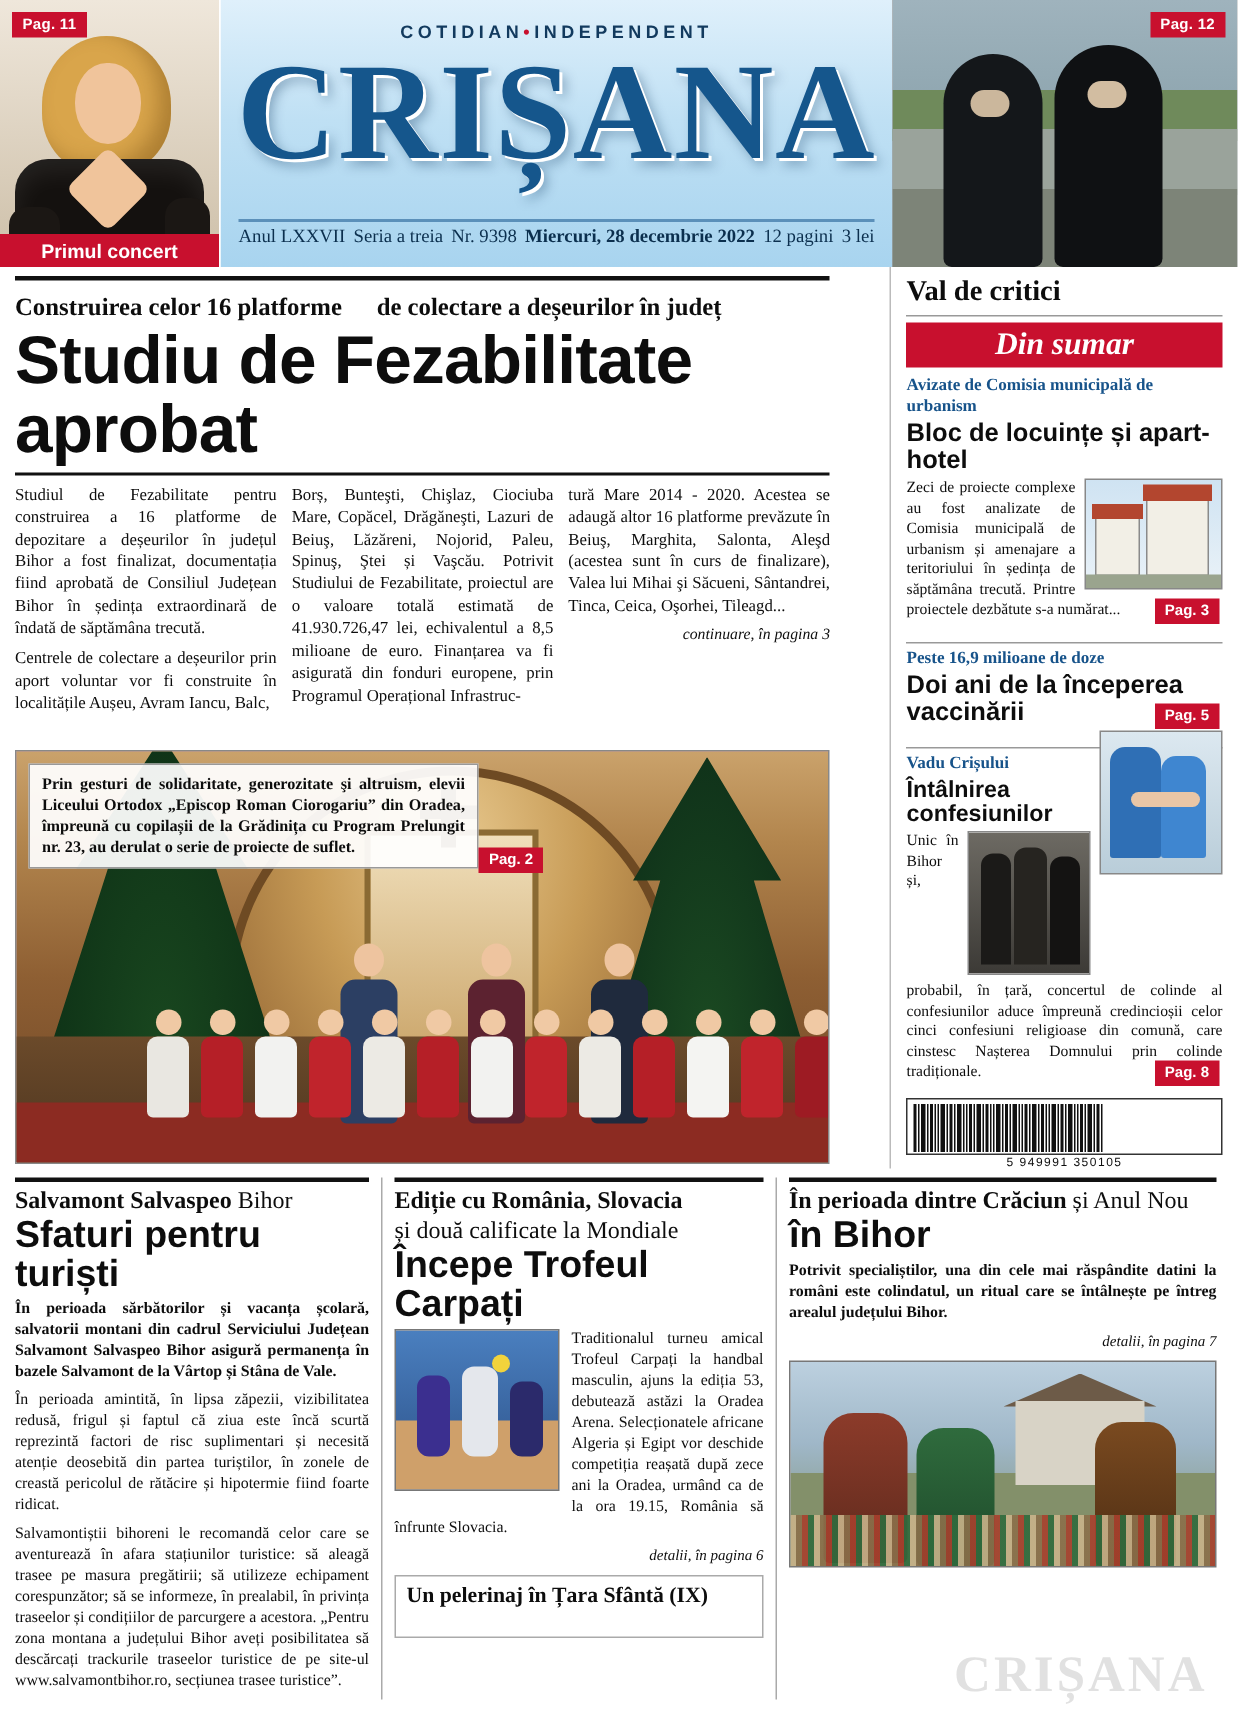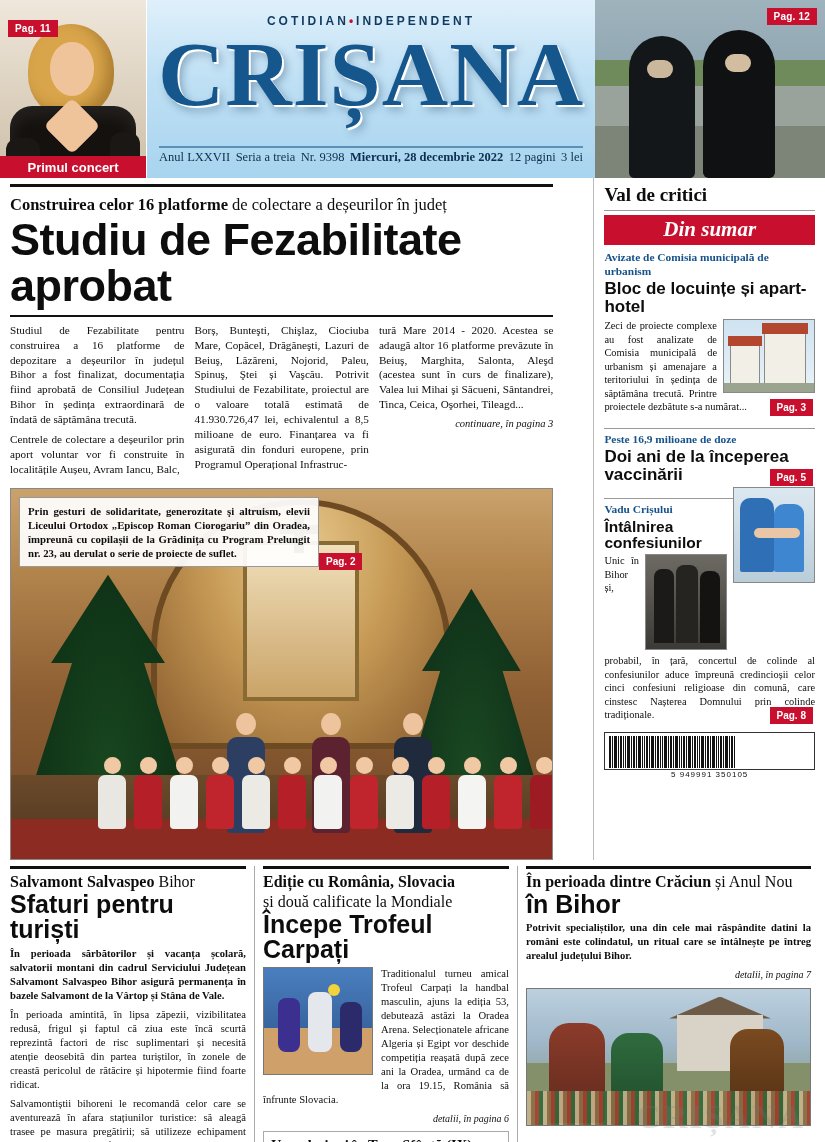--- a/index.html
+++ b/index.html
@@ -19,21 +19,21 @@
   .left-promo {
     width: 146px; position: relative;
     background: linear-gradient(180deg,#f5efe6 0%, #e7ded1 60%, #d9cfc0 100%);
     overflow: hidden;
   }
   .pag-badge {
     position:absolute; background:#c8102e; color:#fff;
     font-family:"Liberation Sans", sans-serif; font-weight:bold;
     font-size:10px; padding:3px 7px; letter-spacing:.2px; z-index:6;
   }
-  .left-promo .pag-badge { top:20px; left:8px; }
+  .left-promo .pag-badge { top:8px; left:8px; }
   .promo-caption {
     position:absolute; bottom:0; left:0; right:0; height:22px;
     background:#c8102e; color:#fff; font-family:"Liberation Sans", sans-serif;
     font-weight:bold; font-size:13px; display:flex; align-items:center; justify-content:center;
     z-index:6;
   }
   
   .portrait { position:absolute; inset:0; }
   .portrait .bg { position:absolute; inset:0; background:linear-gradient(180deg,#efe7db,#cdbfa8); }
   .portrait .hair {
@@ -103,36 +103,36 @@
   .col-main { width: 575px; padding-right: 10px; }
   .col-side { width: 230px; border-left:1px solid #bbb; padding-left: 10px; margin-left: 30px; }
 
   .sec-rule { height:3px; background:#111; margin:6px 0 4px; }
   .thin-rule { height:1px; background:#999; margin:4px 0; }
 
   .overline {
     font-family:"Liberation Serif", serif; font-size:16.5px; font-weight:bold;
     margin: 8px 0 2px;
   }
-  .overline .reg { font-weight:normal; }
+  .overline .reg { font-weight:bold;margin-left:19px; }
   .headline-main {
     font-family:"Liberation Sans", sans-serif; font-weight:bold;
     font-size:45px; line-height:1.02; letter-spacing:-0.5px; margin: 2px 0 6px;
   }
   .rule-thick { height:2px; background:#111; margin:2px 0 6px; }
 
   .lead-cols { display:flex; gap:10px; font-size:11.2px; line-height:1.33; text-align:justify; }
   .lead-cols .c { flex:1; }
   .lead-cols p { margin:0 0 5px; }
   .lead-cols p.b { font-weight:normal; }
   .cont-note { font-style:italic; text-align:right; font-size:10.5px; }
 
   
   .photo-main {
-    position:relative; margin-top:6px; height:372px; overflow:hidden;
+    position:relative; margin-top:18px; height:276px; overflow:hidden;
     border:1px solid #888;
     background:linear-gradient(180deg,#b7472a 0%, #8e3a22 30%, #6d2e1b 100%);
   }
   .pm-wall { position:absolute; inset:0; background:
      linear-gradient(180deg,#caa26b 0%, #b2854d 22%, #8e5f33 55%, #6d4526 100%); }
   .pm-arch {
     position:absolute; left:140px; top:10px; width:300px; height:250px;
     background: radial-gradient(ellipse at 50% 20%, #e8c98f 0%, #c79b56 45%, #8a5c2e 100%);
     border-radius: 150px 150px 0 0;
     border: 6px solid #6e4a23;

